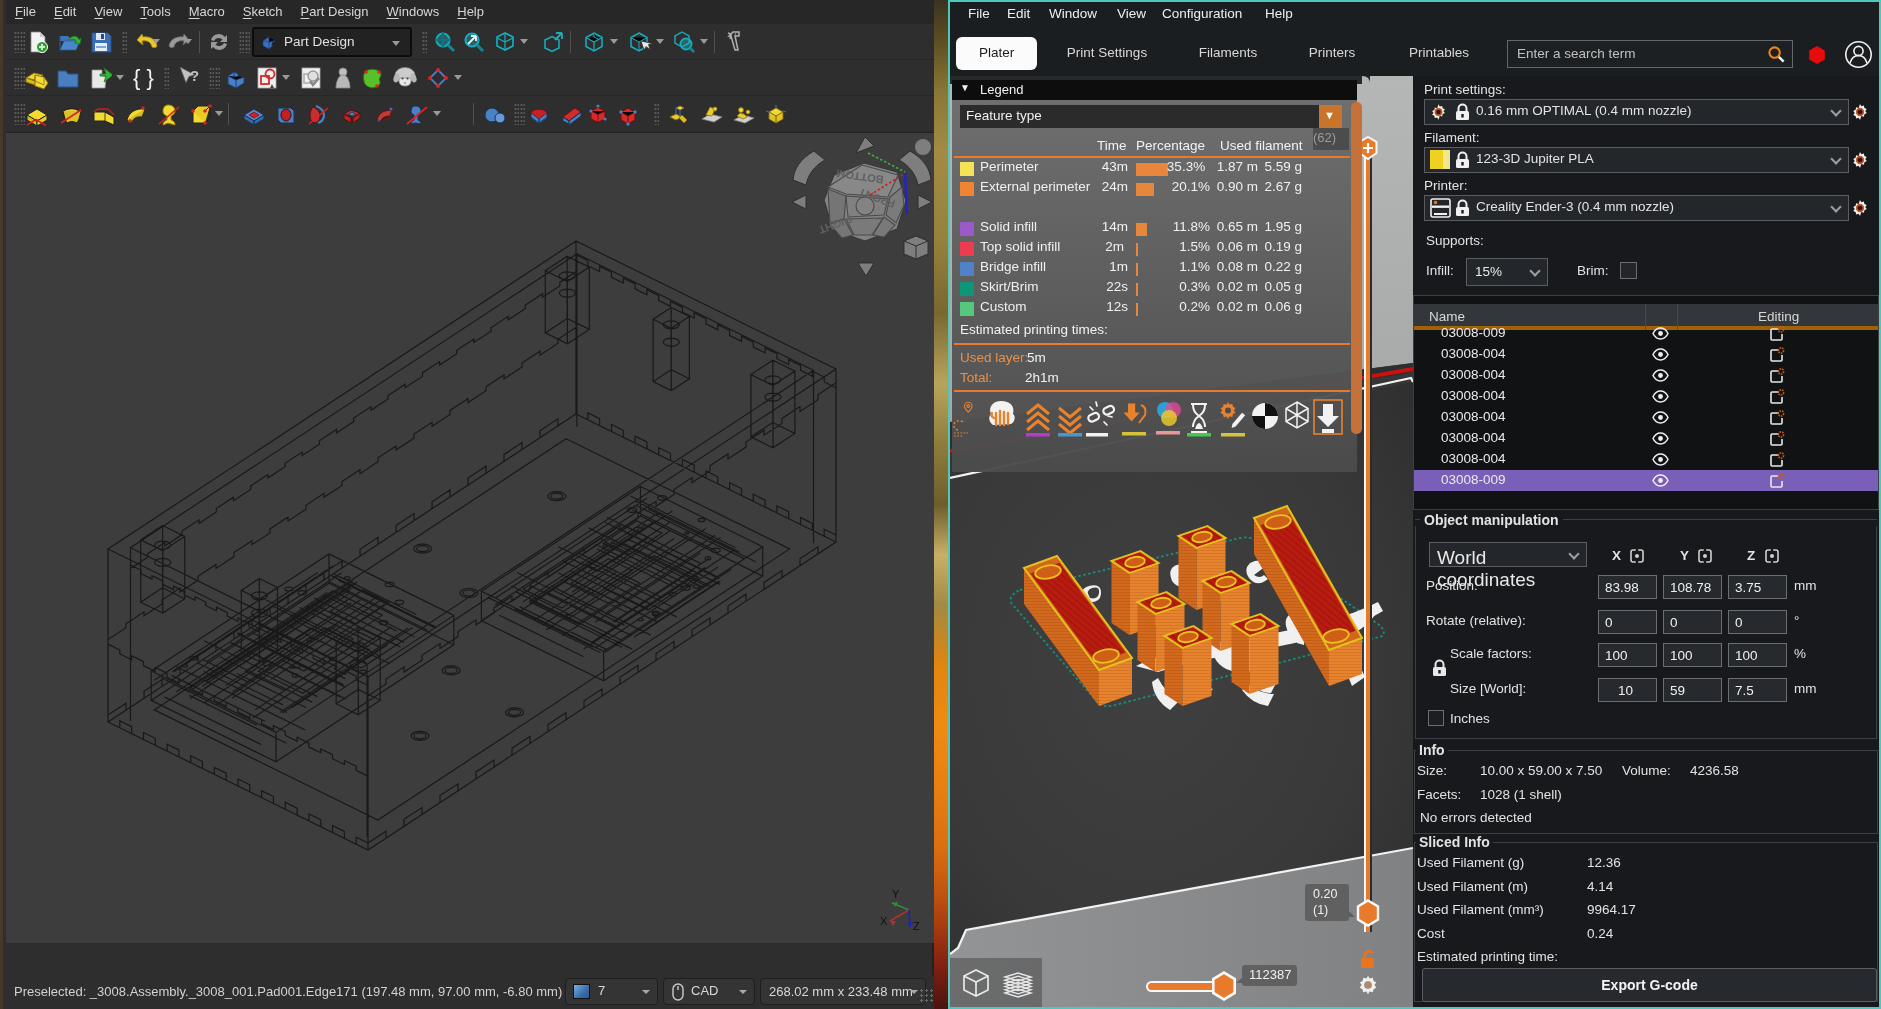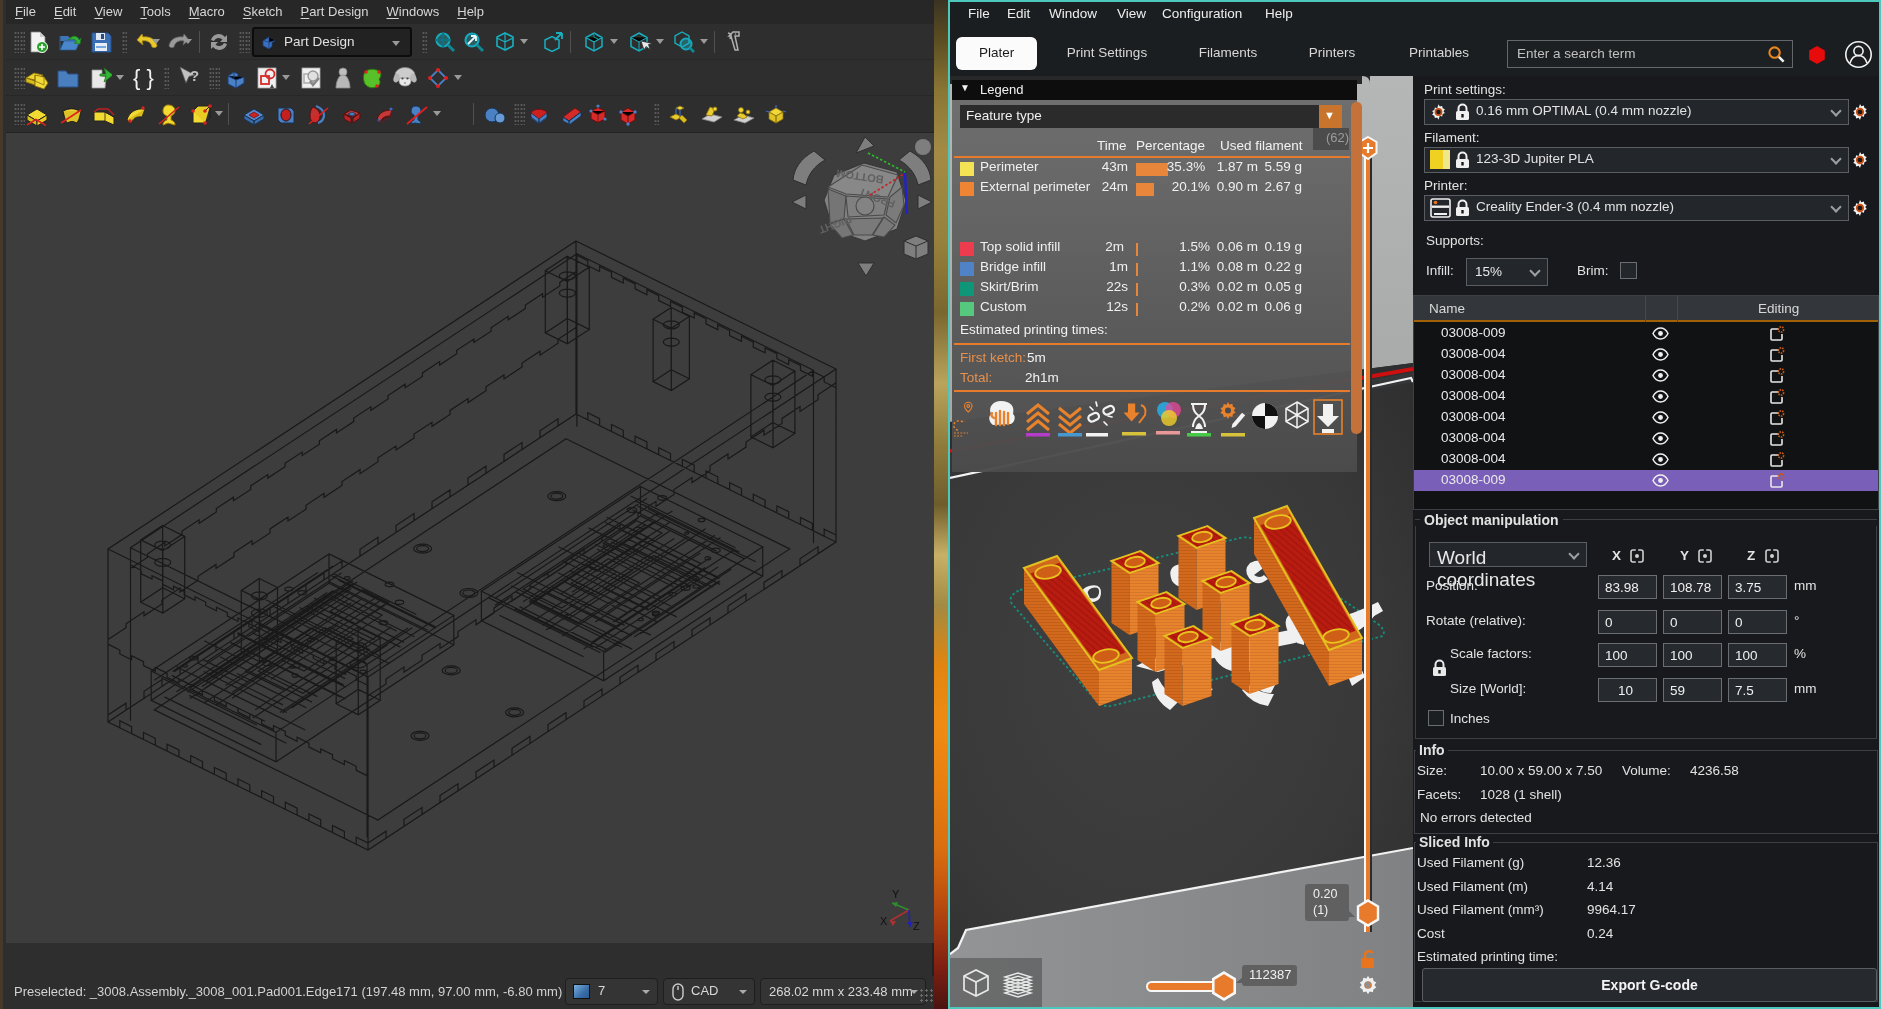--- a/index.html
+++ b/index.html
@@ -599,21 +599,21 @@
       <span style="position:absolute;left:8px;top:2px;font-size:10px">▼</span>
       <span style="position:absolute;left:28px;top:2px">Legend</span>
     </div>
     <div style="position:absolute;left:2px;top:98px;width:405px;height:372px;background:linear-gradient(180deg,rgba(108,108,108,0.97),rgba(75,75,75,0.97))">
       <div style="position:absolute;left:8px;top:5px;width:382px;height:23px;background:#2b2b2b;color:#f0f0f0;font-size:13.5px">
         <span style="position:absolute;left:6px;top:3px">Feature type</span>
       </div>
       <div style="position:absolute;left:367px;top:5px;width:23px;height:23px;background:#c8742c">
         <span style="position:absolute;left:5px;top:4px;color:#fff;font-size:11px">▼</span>
       </div>
-      <div style="position:absolute;left:361px;top:28px;width:36px;height:22px;background:#4c4c4c;color:#9c9c9c;font-size:13px;text-align:right;padding-top:2px">(62)</div>
+      <div style="position:absolute;left:361px;top:28px;width:36px;height:22px;background:#4c4c4c;color:#9c9c9c;font-size:13px;text-align:left;padding-top:2px">(62)</div>
       <div style="position:absolute;left:0;top:38px;width:100%;color:#f2f2f2;font-size:13.5px">
         <span style="position:absolute;left:145px">Time</span>
         <span style="position:absolute;left:184px">Percentage</span>
         <span style="position:absolute;left:268px">Used filament</span>
       </div>
       <div style="position:absolute;left:2px;top:56px;width:396px;height:2px;background:#e87b2b"></div>
       <div class="legrow" style="top:59px">
         <i style="background:#f5e356"></i>
         <b style="left:28px">Perimeter</b>
         <b style="left:128px;width:48px;text-align:right">43m</b>
@@ -624,20 +624,29 @@
       </div>
       <div class="legrow" style="top:79px">
         <i style="background:#ef8532"></i>
         <b style="left:28px">External perimeter</b>
         <b style="left:128px;width:48px;text-align:right">24m</b>
         <b style="left:184px;top:4px;width:18px;height:13px;background:#e8873c"></b>
         <b style="left:210px;width:48px;text-align:right">20.1%</b>
         <b style="left:262px;width:44px;text-align:right">0.90 m</b>
         <b style="left:312px;width:38px;text-align:right">2.67 g</b>
       </div>
+      <div class="legrow" style="top:119px">
+        <i style="background:#9c59c8"></i>
+        <b style="left:28px">Solid infill</b>
+        <b style="left:128px;width:48px;text-align:right">14m</b>
+        <b style="left:184px;top:4px;width:11px;height:13px;background:#e8873c"></b>
+        <b style="left:210px;width:48px;text-align:right">11.8%</b>
+        <b style="left:262px;width:44px;text-align:right">0.65 m</b>
+        <b style="left:312px;width:38px;text-align:right">1.95 g</b>
+      </div>
       <div class="legrow" style="top:139px">
         <i style="background:#ed3c4d"></i>
         <b style="left:28px">Top solid infill</b>
         <b style="left:124px;width:48px;text-align:right">2m</b>
         <b style="left:184px;top:4px;width:2px;height:13px;background:#e8873c"></b>
         <b style="left:210px;width:48px;text-align:right">1.5%</b>
         <b style="left:262px;width:44px;text-align:right">0.06 m</b>
         <b style="left:312px;width:38px;text-align:right">0.19 g</b>
       </div>
       <div class="legrow" style="top:159px">
@@ -662,21 +671,21 @@
         <i style="background:#55c87e"></i>
         <b style="left:28px">Custom</b>
         <b style="left:128px;width:48px;text-align:right">12s</b>
         <b style="left:184px;top:4px;width:2px;height:13px;background:#e8873c"></b>
         <b style="left:210px;width:48px;text-align:right">0.2%</b>
         <b style="left:262px;width:44px;text-align:right">0.02 m</b>
         <b style="left:312px;width:38px;text-align:right">0.06 g</b>
       </div>
       <div style="position:absolute;left:8px;top:222px;color:#f2f2f2;font-size:13.5px">Estimated printing times:</div>
       <div style="position:absolute;left:2px;top:243px;width:396px;height:2px;background:#e87b2b"></div>
-      <div style="position:absolute;left:8px;top:250px;color:#e8904c;font-size:13.5px">First ketch:</div>
+      <div style="position:absolute;left:8px;top:250px;color:#e8904c;font-size:13.5px">Used layer:</div>
       <div style="position:absolute;left:75px;top:250px;color:#f2f2f2;font-size:13.5px">5m</div>
       <div style="position:absolute;left:8px;top:270px;color:#e8904c;font-size:13.5px">Total:</div>
       <div style="position:absolute;left:73px;top:270px;color:#f2f2f2;font-size:13.5px">2h1m</div>
       <div style="position:absolute;left:2px;top:290px;width:396px;height:2px;background:#e87b2b"></div>
       <svg style="position:absolute;left:-1px;top:300px" width="30" height="38" viewBox="0 0 30 38">
         <path d="M15 2a5 5 0 0 1 5 5c0 3.5-5 8-5 8s-5-4.5-5-8a5 5 0 0 1 5-5z m0 3.2a1.8 1.8 0 1 0 0 3.6 1.8 1.8 0 0 0 0-3.6z" fill="none" stroke="#e8822c" stroke-width="1.5" transform="scale(0.75) translate(8,1)"></path>
         <path d="M7 30a4.5 4.5 0 0 1-1-8.8c3-1 5.5,1 8,0" fill="none" stroke="#e8822c" stroke-width="1.4" stroke-dasharray="2.2 1.8"></path>
         <path d="M3 33h14M3 36h9" stroke="#e8822c" stroke-width="1.1" stroke-dasharray="1.8 1.4"></path>
       </svg>
       <svg style="position:absolute;left:35px;top:298px" width="30" height="38" viewBox="0 0 30 38">
@@ -800,21 +809,21 @@
     </svg>
     <div class="lbl" style="left:476px;top:231px">Supports:</div>
     <div class="lbl" style="left:476px;top:261px">Infill:</div>
     <div class="combo" style="left:516px;top:256px;width:82px;height:28px">
       <span style="position:absolute;left:8px;top:5px">15%</span>
       <span class="chev"></span>
     </div>
     <div class="lbl" style="left:627px;top:261px">Brim:</div>
     <div style="position:absolute;left:670px;top:260px;width:17px;height:17px;background:#23262a;border:1px solid #6a6e72"></div>
     <div style="position:absolute;left:463px;top:293px;width:466px;height:215px;background:#101214;border:1px solid #3c4044">
-      <div style="position:absolute;left:0;top:0;width:464px;height:26px;background:#33363a;color:#d8d8d8;font-size:13.5px;border-bottom:2px solid #a16207">
+      <div style="position:absolute;left:0;top:8px;width:464px;height:26px;background:#33363a;color:#d8d8d8;font-size:13.5px;border-bottom:4px solid #a16207">
         <span style="position:absolute;left:15px;top:5px">Name</span>
         <span style="position:absolute;left:344px;top:5px">Editing</span>
         <span style="position:absolute;left:231px;top:0;width:1px;height:26px;background:#46494d"></span>
         <span style="position:absolute;left:263px;top:0;width:1px;height:26px;background:#46494d"></span>
       </div>
       <div style="position:absolute;left:0;top:27px;width:464px;height:21px;color:#eaeaea;font-size:13.5px">
         <span style="position:absolute;left:27px;top:2px">03008-009</span>
         <svg style="position:absolute;left:238px;top:4px" width="17" height="13" viewBox="0 0 17 13">
           <path d="M1 6.5C3 2.5 5.5 1 8.5 1s5.5 1.5 7.5 5.5c-2 4-4.5 5.5-7.5 5.5S3 10.5 1 6.5z" fill="none" stroke="#f0f0f0" stroke-width="1.5"></path>
           <circle cx="8.5" cy="6.5" r="2.4" fill="#f0f0f0"></circle>

